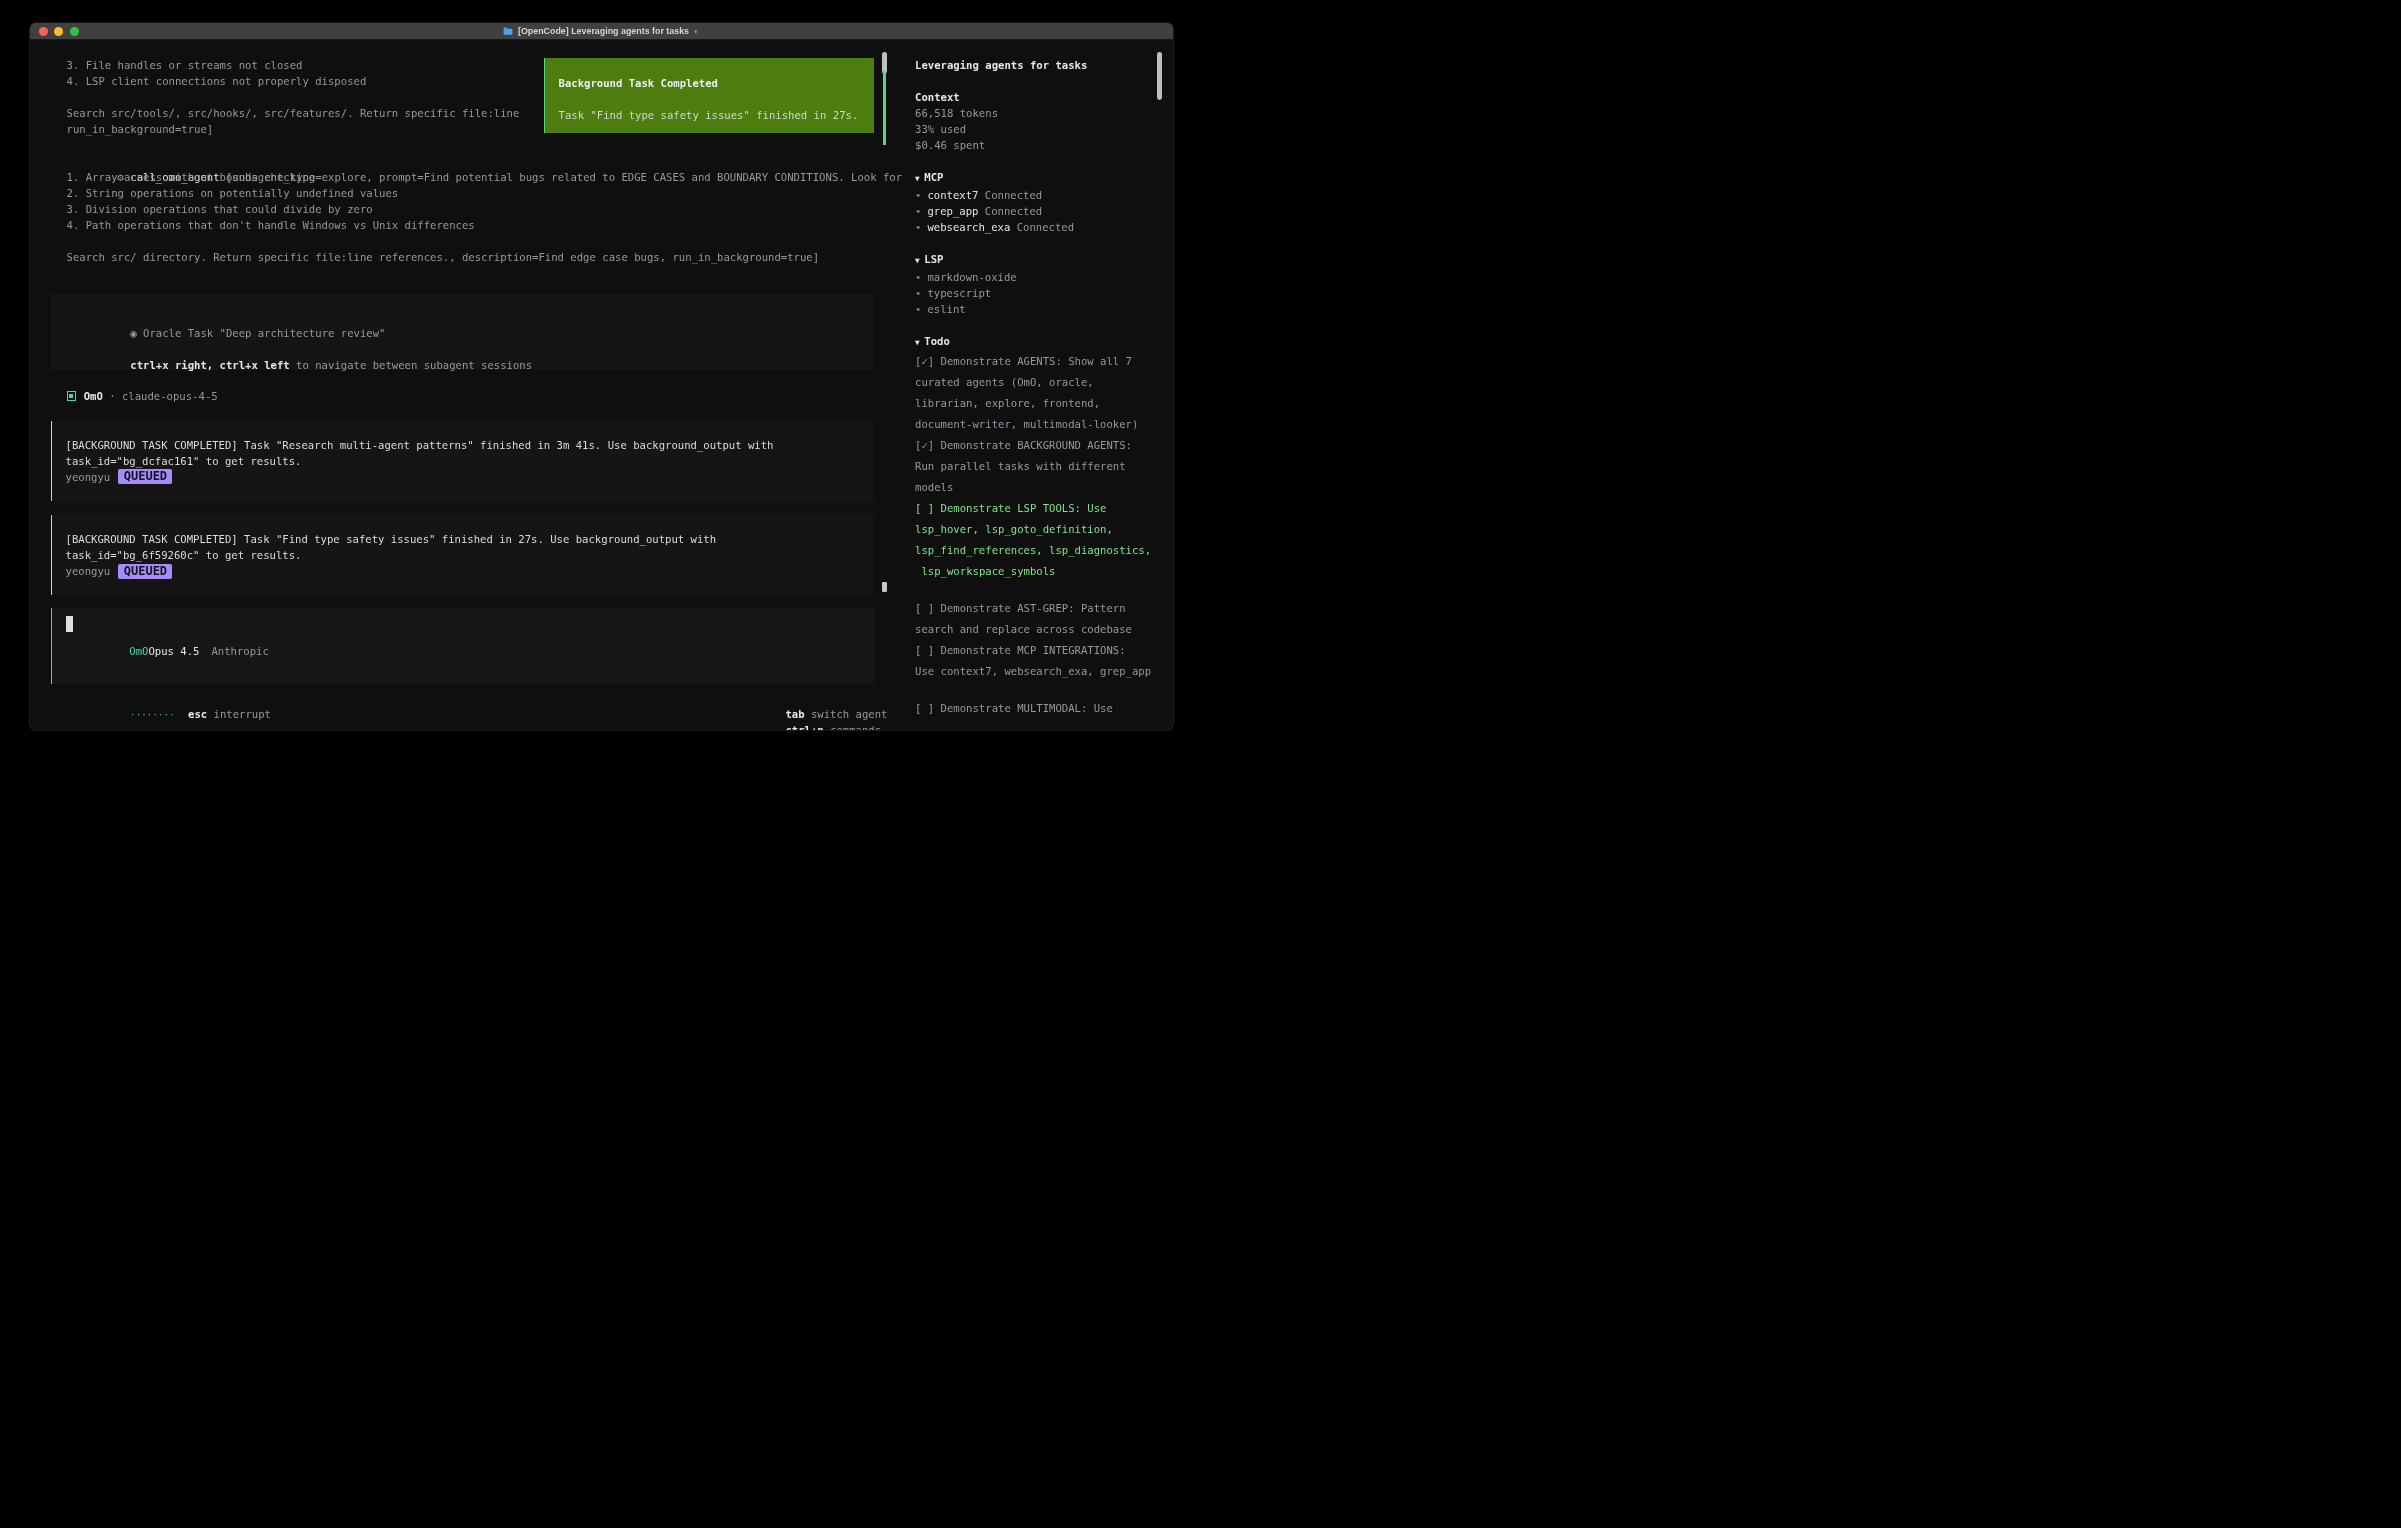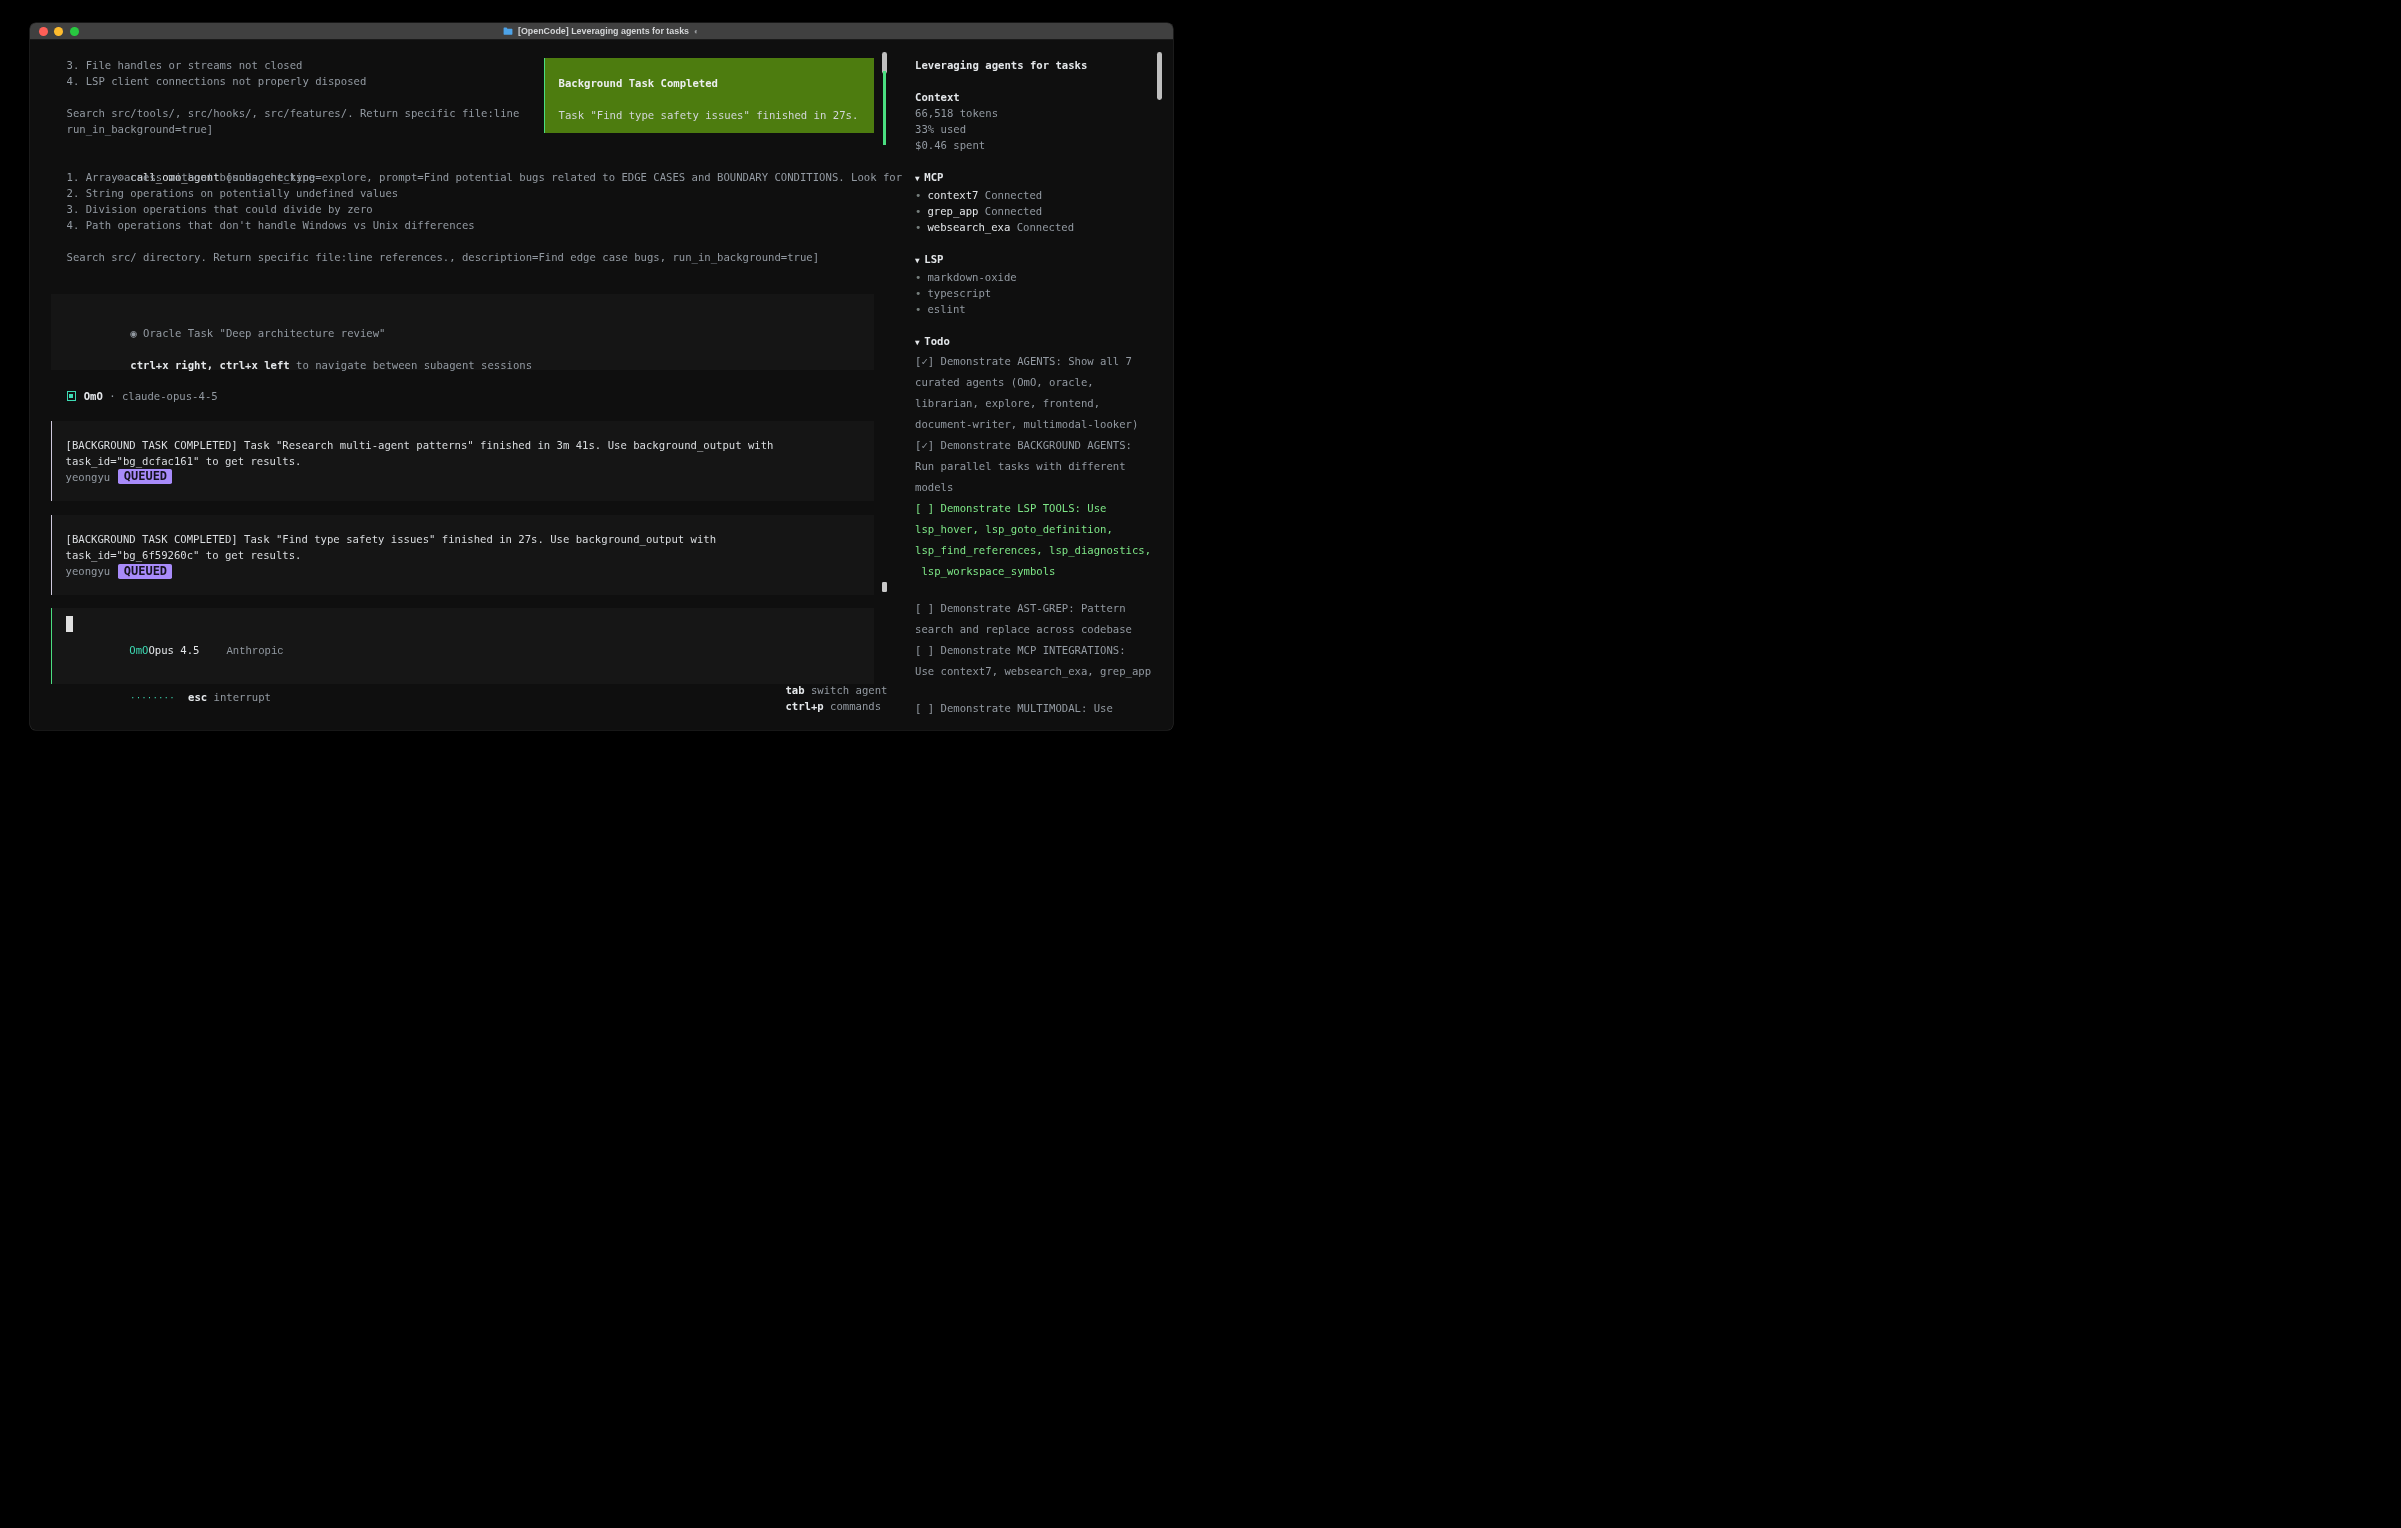--- a/index.html
+++ b/index.html
@@ -53,24 +53,24 @@
   .msg .tline{margin-left:0;color:#dadde0;}
   .msg .meta{color:var(--muted);display:flex;align-items:center;}
   .badge{display:inline-block;background:var(--purple);color:#15121f;font-weight:bold;
          padding:0 5.3px;border-radius:1.8px;margin-left:8.3px;line-height:14.8px;font-size:12px;}
 
   .inputbox{margin:12.4px 0 0 21px;width:823px;height:76px;background:#161616;
             border-left:1.8px solid var(--green);padding:8.3px 0 0 14px;position:relative;}
   .cursor{width:7.7px;height:16px;background:#e0e0e0;}
   .input-status{position:absolute;left:14px;bottom:8.3px;white-space:pre;}
   .input-status .model{color:var(--bright);}
-  .input-status .provider{color:var(--muted);margin-left:27px;font-family:Liberation Mono, monospace;}
+  .input-status .provider{color:var(--muted);margin-left:12px;}
 
   .statusbar{margin:5.9px 0 0 37px;width:821px;height:16px;display:flex;justify-content:space-between;
-             align-items:center;white-space:pre;}
+             align-items:flex-start;white-space:pre;}
   .dots{color:var(--teal);font-size:8.3px;letter-spacing:0.6px;margin-right:13px;}
   .key{color:var(--bright);font-weight:bold;} .keylabel{color:var(--muted);}
   .sb-right .group{margin-left:17.7px;}
 
   
   .mt-thumb{position:absolute;left:852px;top:12.4px;width:5.3px;height:22px;background:#bfbfbf;border-radius:2.4px;}
   .mt-green{position:absolute;left:853px;top:31px;width:3px;height:74px;background:var(--green);}
   .mt-dot{position:absolute;left:852px;top:542px;width:5.3px;height:9.5px;background:#c8c8c8;border-radius:1.2px;}
   .side-thumb{position:absolute;left:252px;top:12.4px;width:5.3px;height:48px;background:#bfbfbf;border-radius:2.4px;}
 

